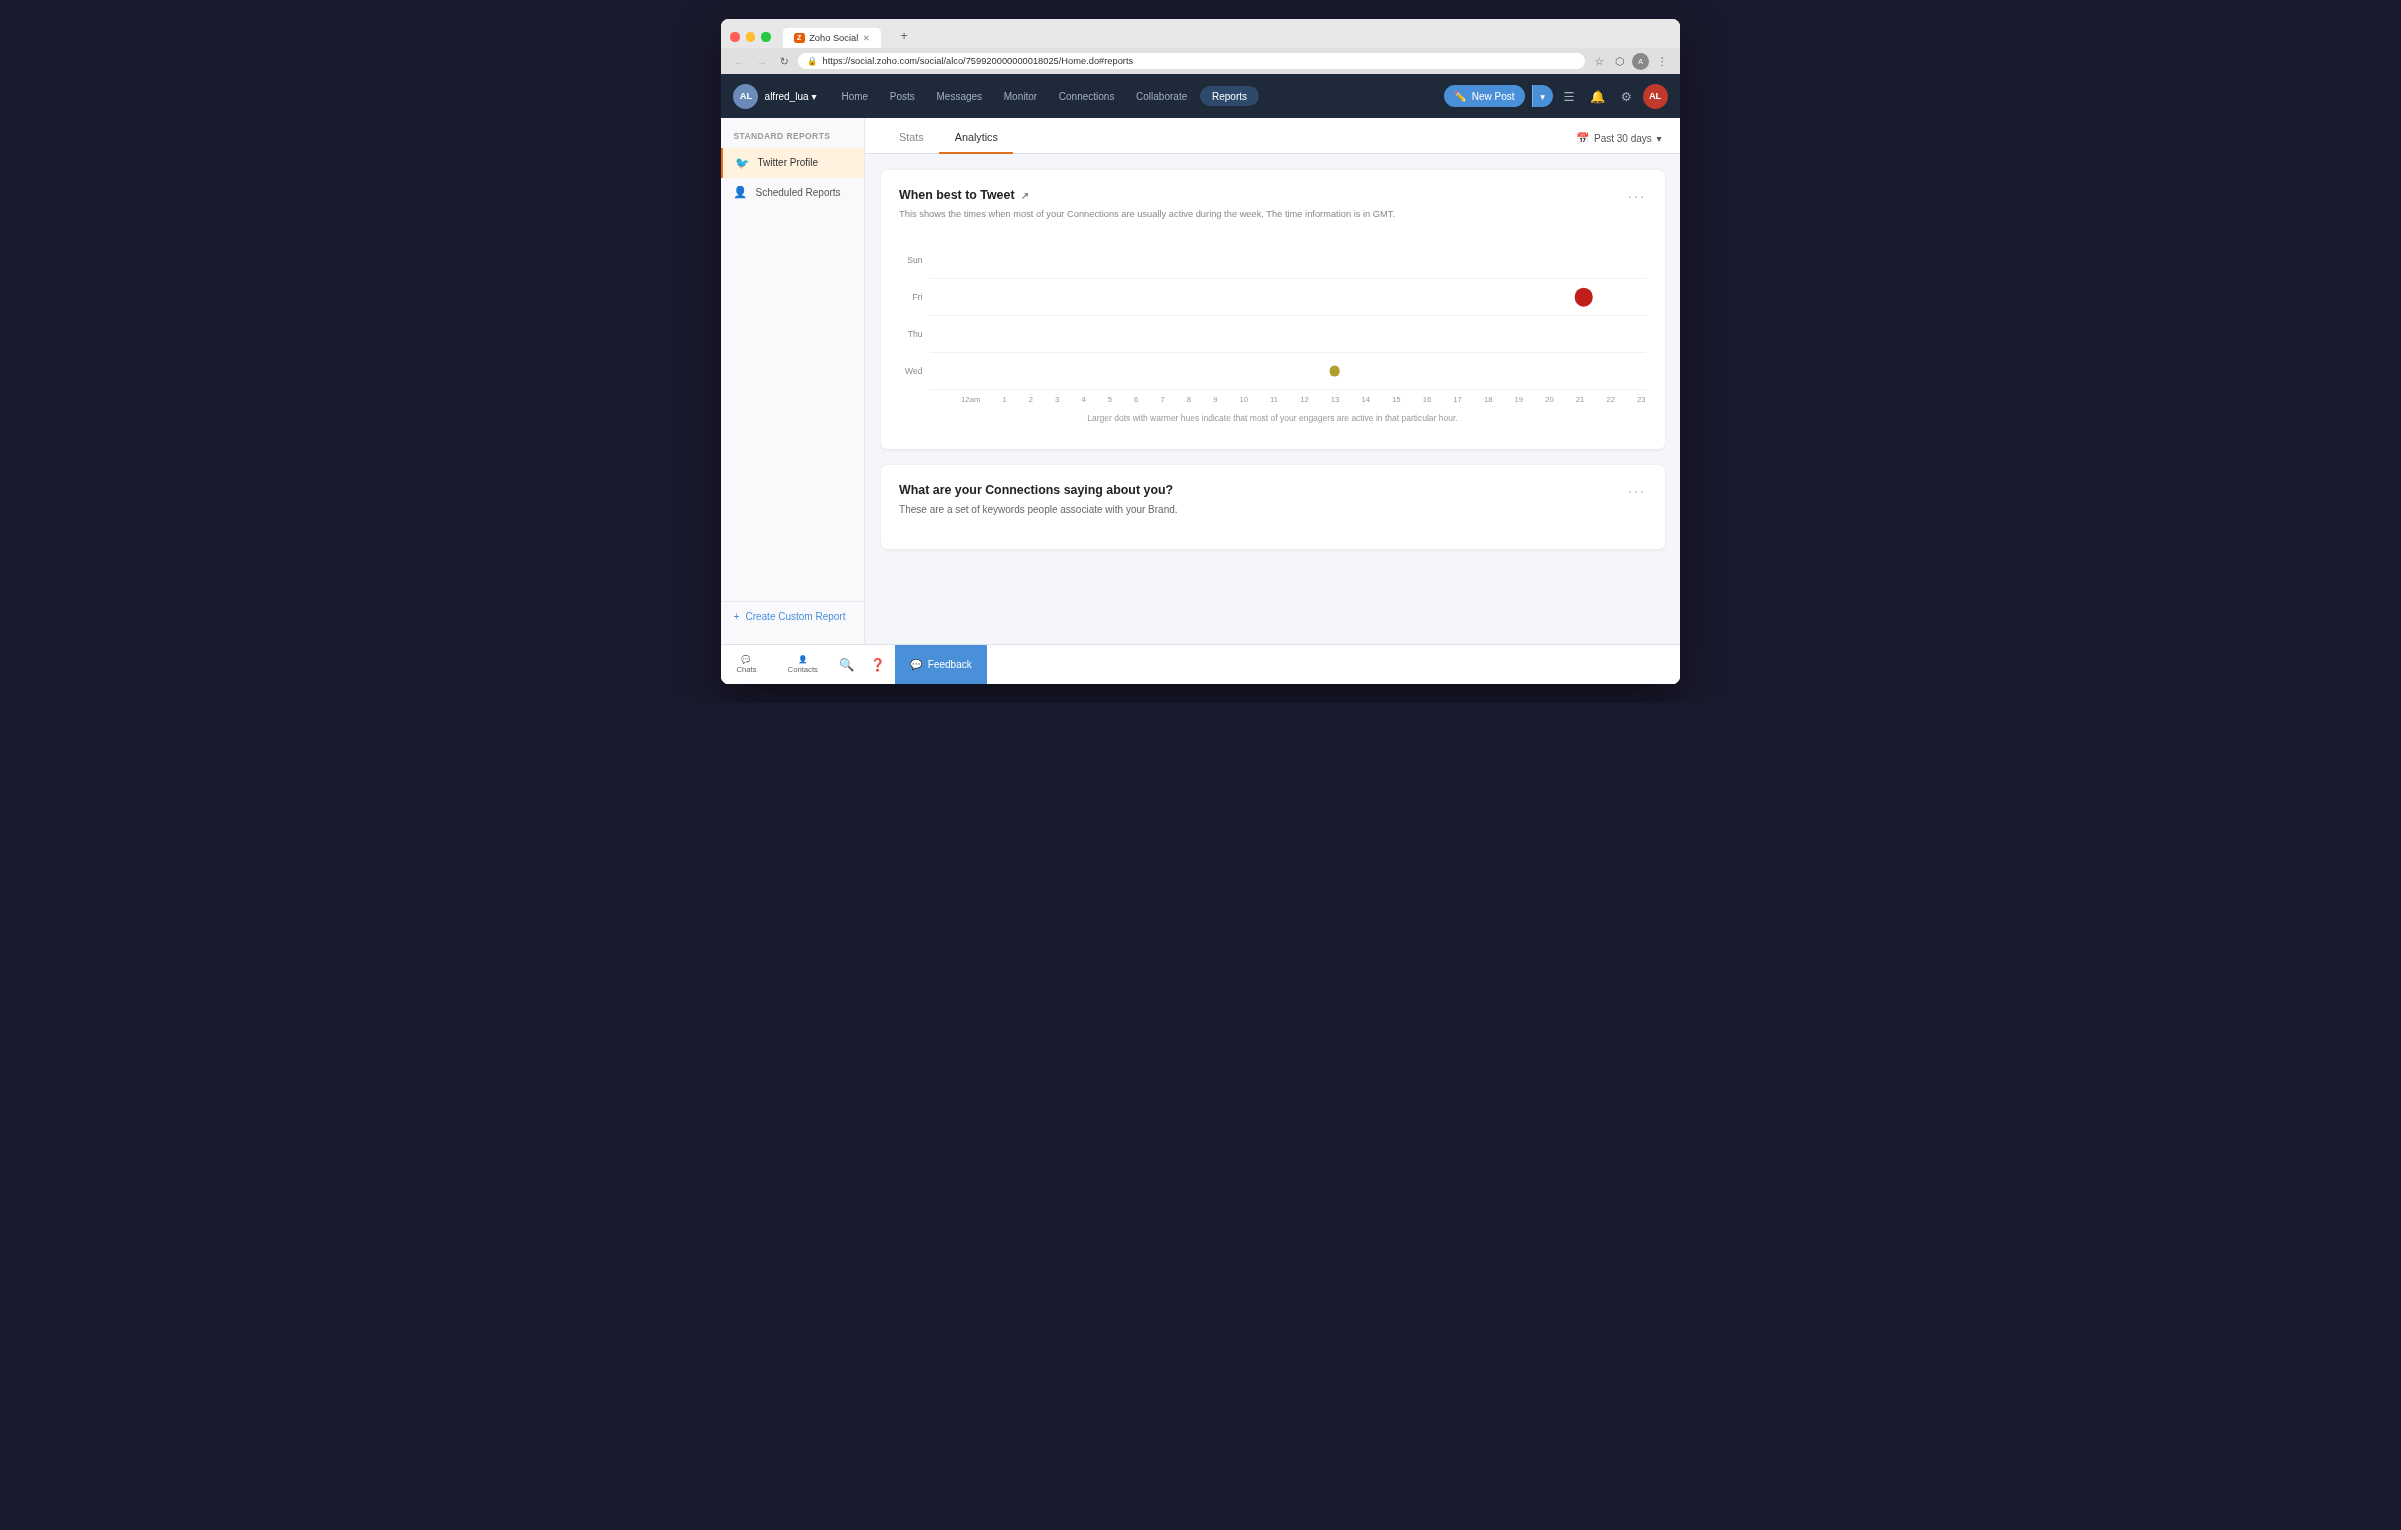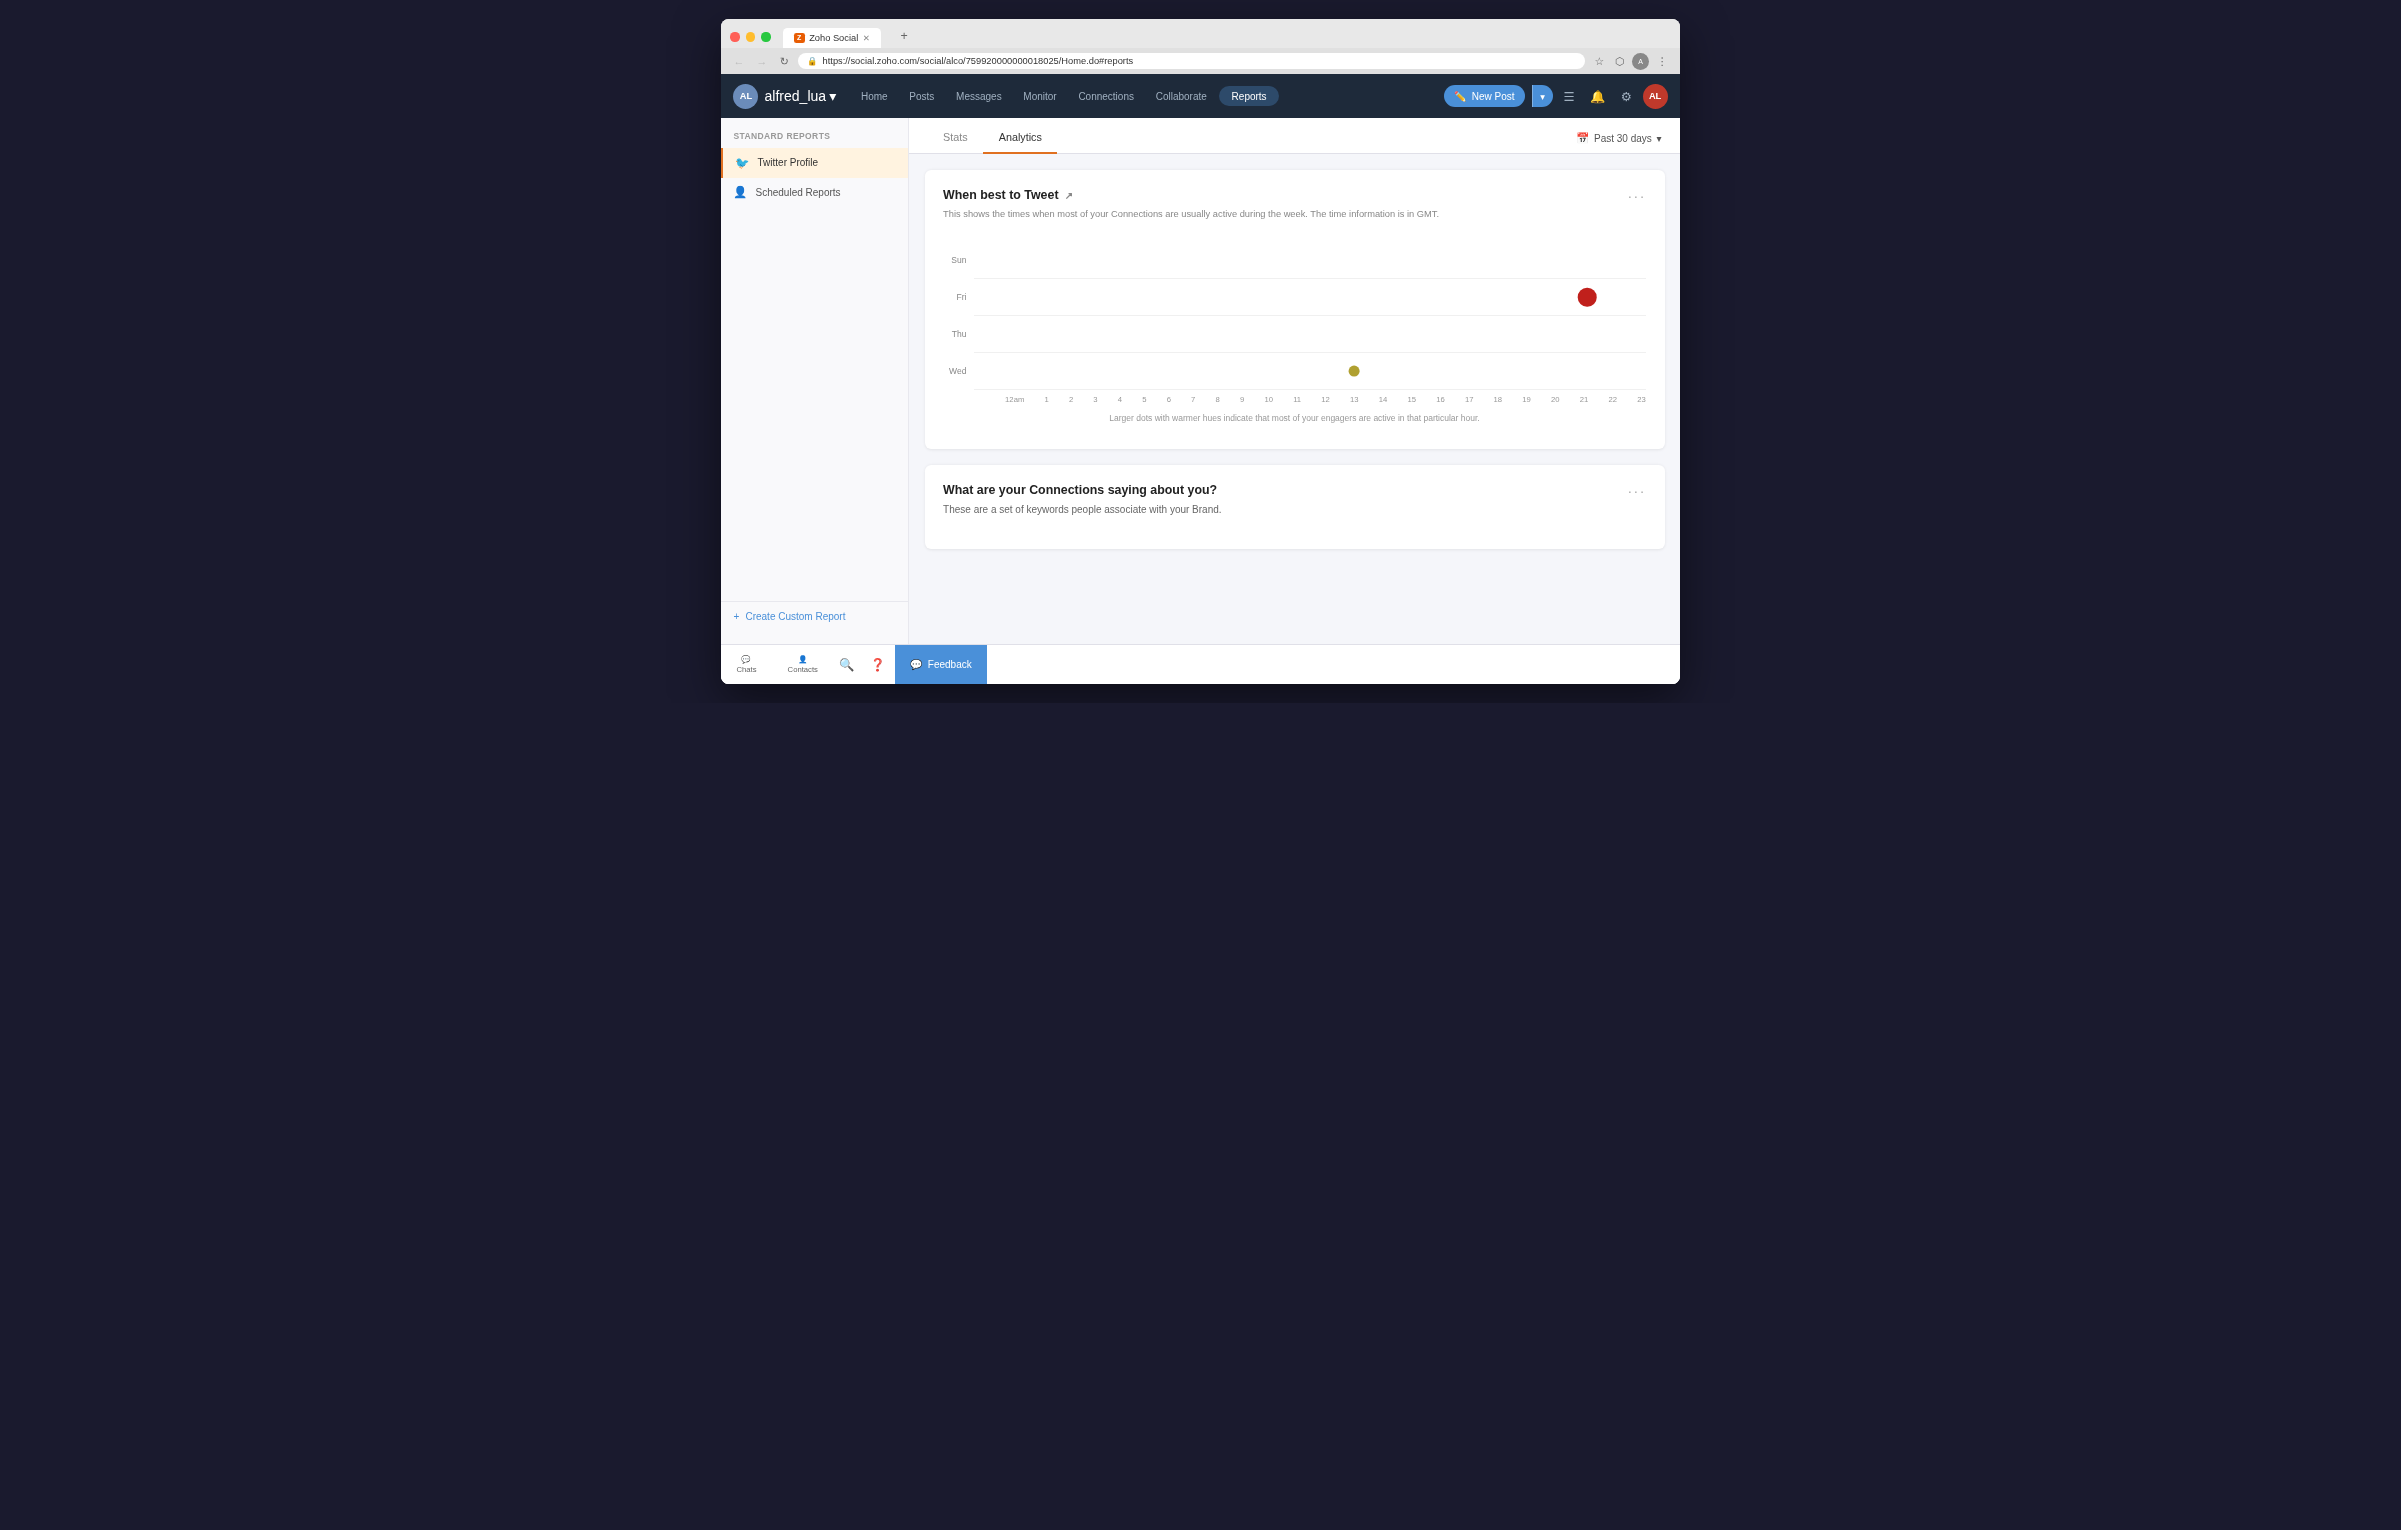--- a/index.html
+++ b/index.html
@@ -110,21 +110,21 @@
       margin-right: 12.4px;
     }
     .nav-brand-avatar {
       width: 25px; height: 25px; border-radius: 50%;
       background: #6b8cba;
       display: flex; align-items: center; justify-content: center;
       color: white; font-size: 9.3px; font-weight: bold;
     }
     .nav-brand-name {
       color: white;
-      font-size: 14px;
+      font-size: 10px;
       display: flex;
       align-items: center;
       gap: 3.1px;
     }
     .nav-item {
       color: #a0b0c0;
       padding: 4.6px 9.3px;
       border-radius: 3.1px;
       cursor: pointer;
       font-size: 10px;
@@ -182,21 +182,21 @@
 
     
     .main-layout {
       display: flex;
       flex: 1;
       min-height: 526px;
     }
 
     
     .sidebar {
-      width: 188px;
+      width: 144px;
       background: #f9f9fb;
       border-right: 0.8px solid #e8e8ee;
       padding: 12.4px 0;
       display: flex;
       flex-direction: column;
     }
     .sidebar-section-label {
       font-size: 8.5px;
       font-weight: 600;
       color: #999;

